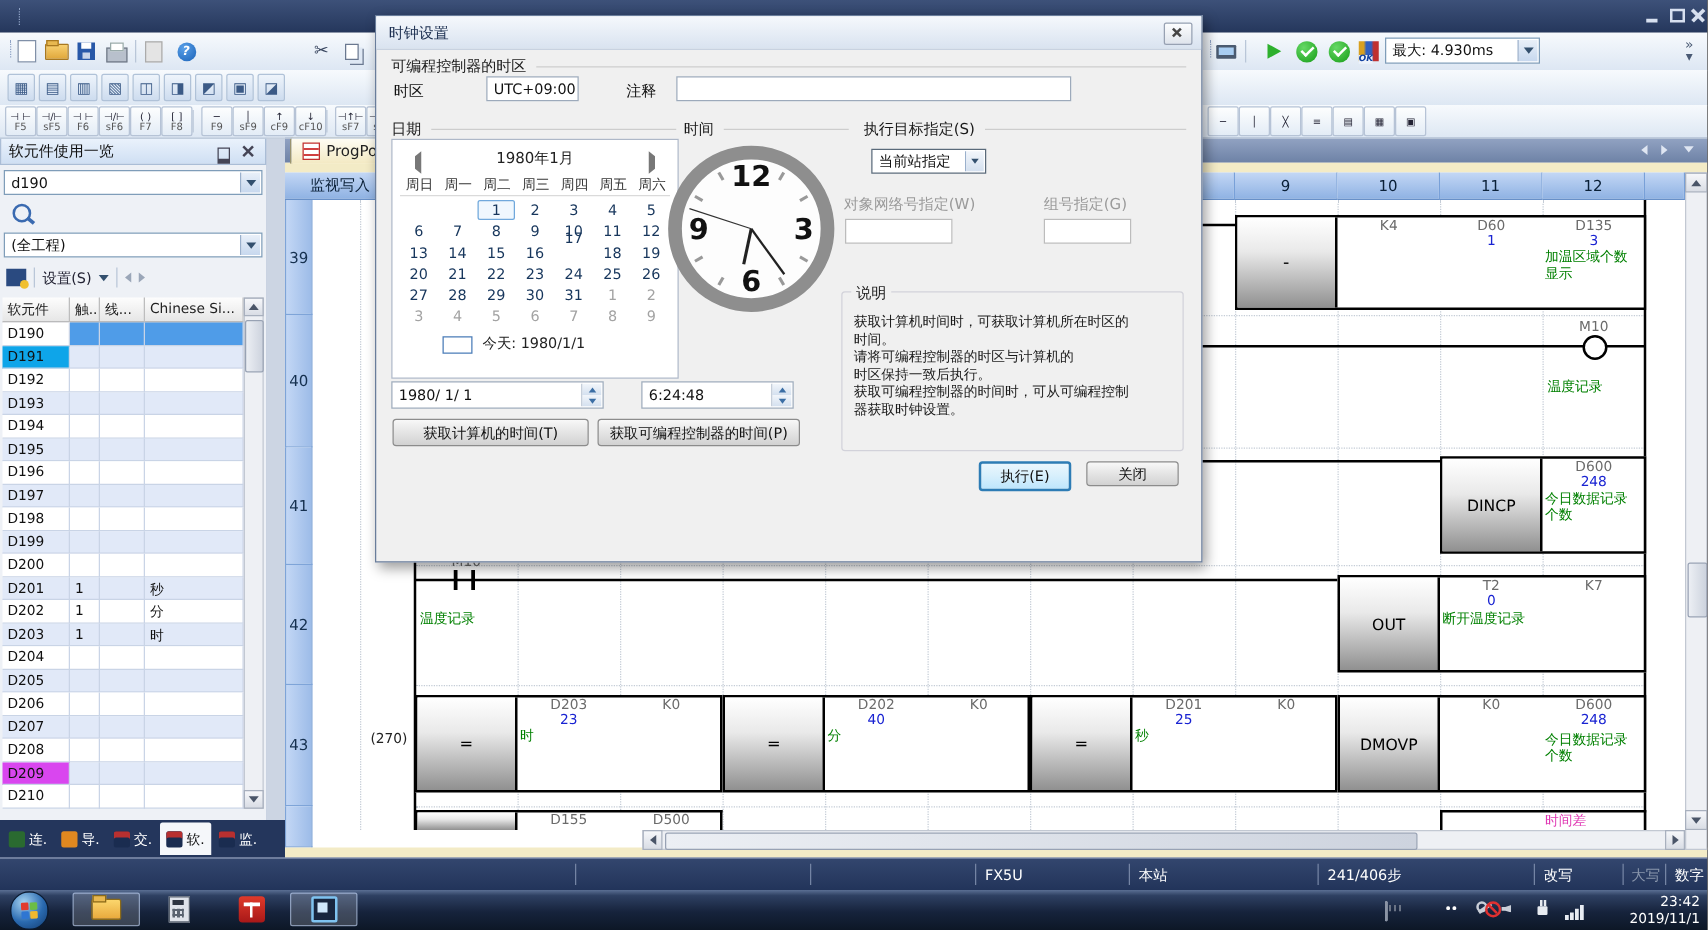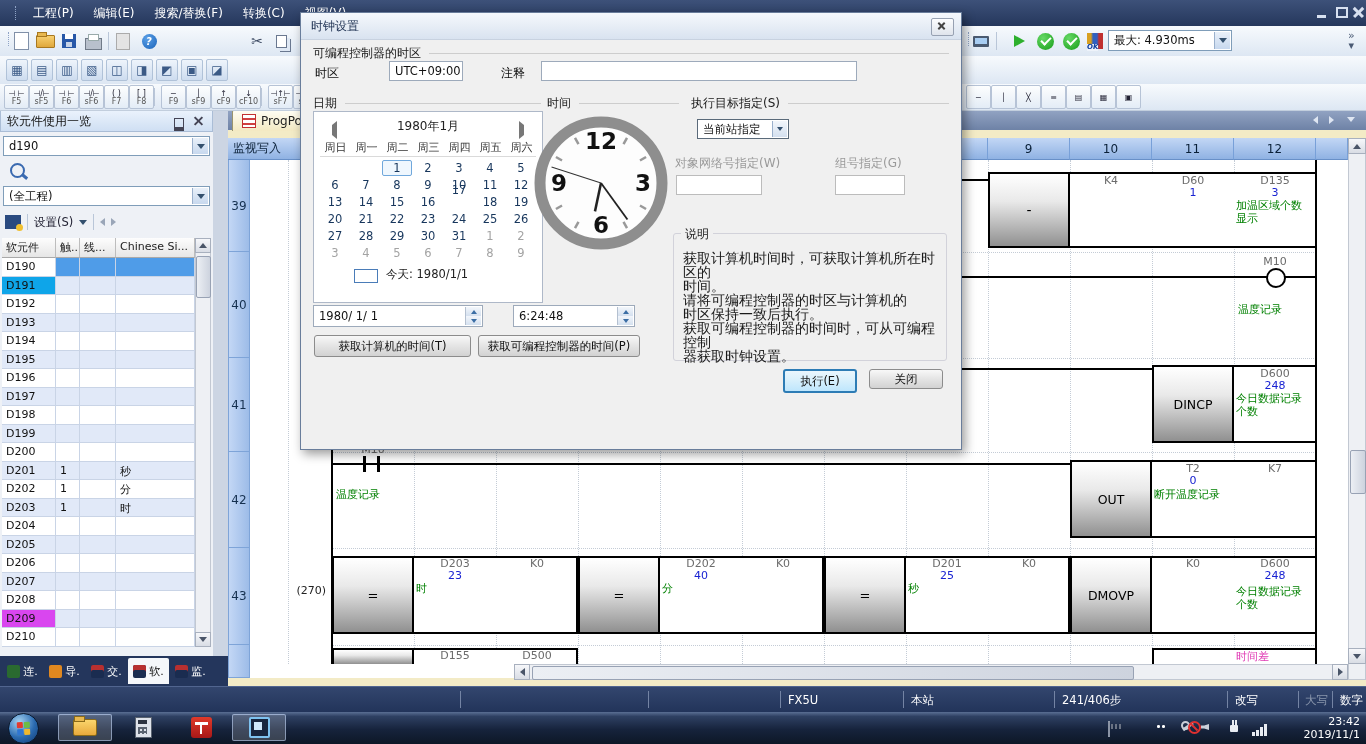--- a/index.html
+++ b/index.html
@@ -129,21 +129,21 @@
   .fld-dis{border-color:#bcbcbc}
   .spin{position:absolute;right:1px;top:1px;bottom:1px;width:15px;border-left:1px solid #b4c0d0;display:flex;flex-direction:column}
   .spin>div{flex:1;background:linear-gradient(#f2f6fb,#d4e0ef);display:flex;align-items:center;justify-content:center}
   .spin .tri-up{border-bottom-color:#3b6ea5;border-left-width:3px;border-right-width:3px;border-bottom-width:4px}
   .spin .tri-dn{border-top-color:#3b6ea5;border-left-width:3px;border-right-width:3px;border-top-width:4px}
   .btn{position:absolute;background:linear-gradient(#f8f8f8,#e6e6e6 45%,#d2d2d2);border:1px solid #8c8c8c;border-radius:3px;
        display:flex;align-items:center;justify-content:center;font-size:11.5px;color:#111;box-sizing:border-box}
   .btn-default{background:linear-gradient(#eaf6fd,#d9f0fc 45%,#bee6fd);border:2px solid #2d7cb5}
   .gbox{position:absolute;border:1px solid #d2d2da;border-radius:3px}
   .gbox-lab{position:absolute;background:#f0f0f0;padding:0 4px;font-size:12px;color:#1a1a1a}
-  .desc{position:absolute;font-size:14px;line-height:14px;color:#1a1a1a;white-space:pre-line}
+  .desc{position:absolute;font-size:11px;line-height:14px;color:#1a1a1a;white-space:pre-line}
 
   
   .cal{position:absolute;left:12px;top:98px;width:230px;height:192px;background:#fff;border:1px solid #aeb8c8;box-sizing:border-box}
   .cal-nav{position:absolute;top:9px;width:10px;height:10px}
   .cal-month{position:absolute;left:0;top:6px;width:228px;text-align:center;font-size:12px;color:#222}
   .cal-wd{position:absolute;width:31px;text-align:center;font-size:11px;color:#333}
   .cal-wdline{position:absolute;left:6px;top:44px;width:216px;height:1px;background:#dadada}
   .cal-d{position:absolute;width:30px;height:16px;text-align:center;font-size:11.5px;color:#17365c;line-height:16px}
   .cal-d.m{color:#a3a3a3}
   .cal-d.sel{border:1px solid #70a8dc;background:#eff7fe;border-radius:2px;line-height:14px;box-sizing:border-box}
@@ -195,27 +195,20 @@
   .ti-sig i{position:absolute;bottom:0;width:2.5px;background:#e8ecf2}
   .tb-clock{position:absolute;right:6px;top:3px;width:86px;text-align:right;color:#fff;font-size:11px;line-height:13px}
 </style>
 </head>
 <body>
 
 <div class="screen">
 
   <div class="abs menubar">
     <div class="grip"></div>
-    <div id="menubar-items" style="display:flex">
-        <div class="menu-item">工程(P)</div>
-        <div class="menu-item">编辑(E)</div>
-        <div class="menu-item">搜索/替换(F)</div>
-        <div class="menu-item">转换(C)</div>
-        <div class="menu-item">视图(V)</div>
-      </div>
   </div>
   <div class="abs wb wb-min" style="left:1312px"></div>
   <div class="abs wb wb-restore" style="left:1333px"></div>
   <div class="abs wb wb-close" style="left:1349px"></div>
 
   <div class="abs tbar" style="left:0;top:26px;width:1366px;height:30px">
     <div class="grip abs" style="left:3px;top:6px"></div>
     <div class="tbtn" style="left:10px;top:4px">
         <i class="ic-new"></i>
       </div>
@@ -532,21 +525,21 @@
       </div>
     <div class="tabnav" style="right:8px">
         <i class="tri-dn" style="border-top-color:#dfe6f2"></i>
       </div>
   </div>
 
   <div class="abs doc-bg"></div>
   <div class="abs cream" style="left:228px;top:130px;width:1138px;height:8px"></div>
   <div class="abs cream" style="left:228px;top:678px;width:1138px;height:8px"></div>
   <div class="abs" id="ladder-header" style="left:228px;top:138px;width:1120px;height:22px;z-index:3">
-      <div class="lh-cell" style="left: 0px; width: 104px; justify-content: flex-start; padding-left: 5px;">监视写入</div>
+      <div class="lh-cell" style="left: 0px; width: 104px; justify-content: flex-start; padding-left: 20px;">监视写入</div>
       <div class="lh-cell" style="left: 104px; width: 82px;">1</div>
       <div class="lh-cell" style="left: 186px; width: 82px;">2</div>
       <div class="lh-cell" style="left: 268px; width: 82px;">3</div>
       <div class="lh-cell" style="left: 350px; width: 82px;">4</div>
       <div class="lh-cell" style="left: 432px; width: 82px;">5</div>
       <div class="lh-cell" style="left: 514px; width: 82px;">6</div>
       <div class="lh-cell" style="left: 596px; width: 82px;">7</div>
       <div class="lh-cell" style="left: 678px; width: 82px;">8</div>
       <div class="lh-cell" style="left: 760px; width: 82px;">9</div>
       <div class="lh-cell" style="left: 842px; width: 82px;">10</div>

